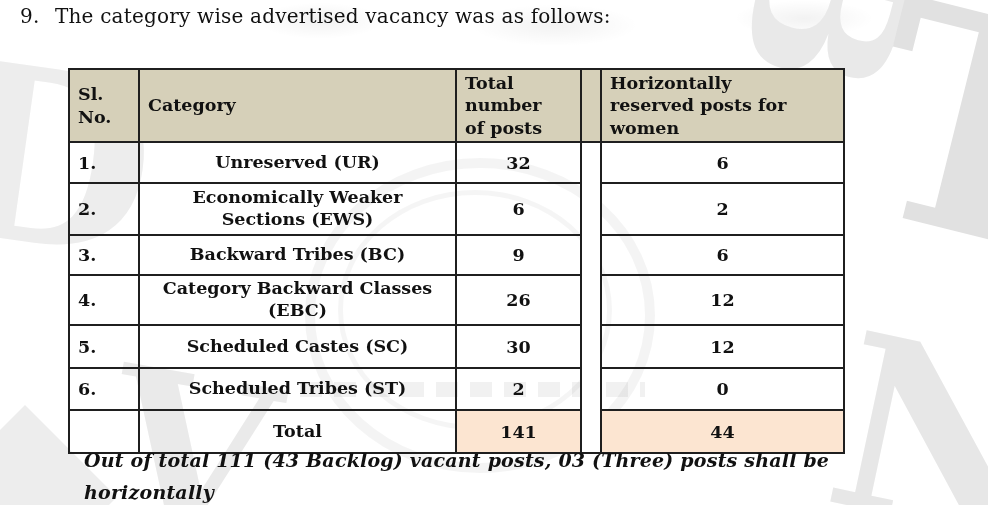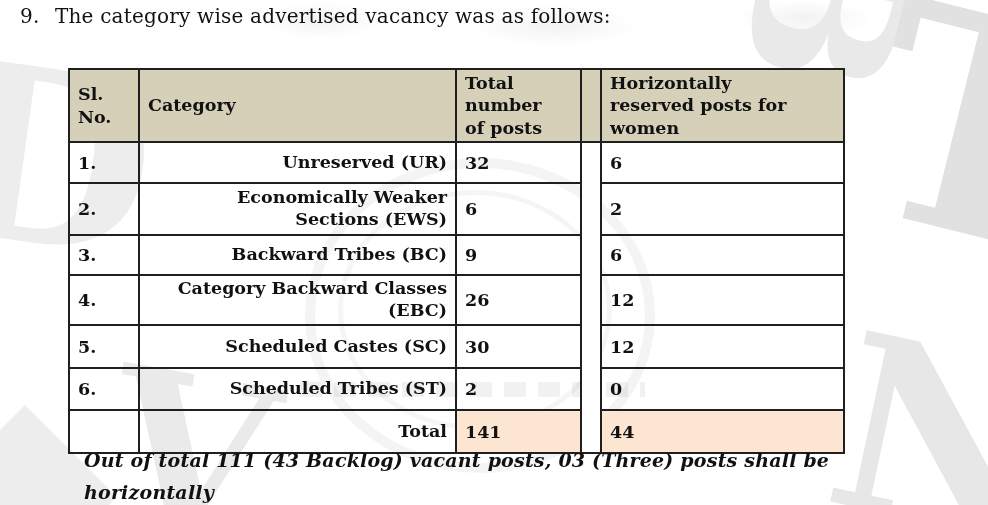--- a/index.html
+++ b/index.html
@@ -61,22 +61,22 @@
     border:2px solid #1f1f1f;
     padding:2px 8px;
     vertical-align:middle;
   }
   th.hd{
     background:var(--header-bg,#d6d0b9);
     text-align:left;font-weight:bold;line-height:1.28;
     padding-left:11px;white-space:pre-line;
   }
   td.sl{padding-left:13px;text-align:left;}
-  td.cat{padding-left:10px;text-align:right;white-space:pre-line;line-height:1.25;}
-  td.num{text-align:left;}
+  td.cat{padding-left:10px;text-align:center;white-space:pre-line;line-height:1.25;}
+  td.num{text-align:center;}
   td.spacer{background:#ffffff;padding:0;}
   td.hl{background:var(--total-bg,#fce5d1);}
   .footnote{
     position:absolute;left:84px;top:444px;width:860px;
     font-size:19px;font-style:italic;font-weight:bold;
     line-height:32px;letter-spacing:.2px;
   }
 </style>
 </head>
 <body>

